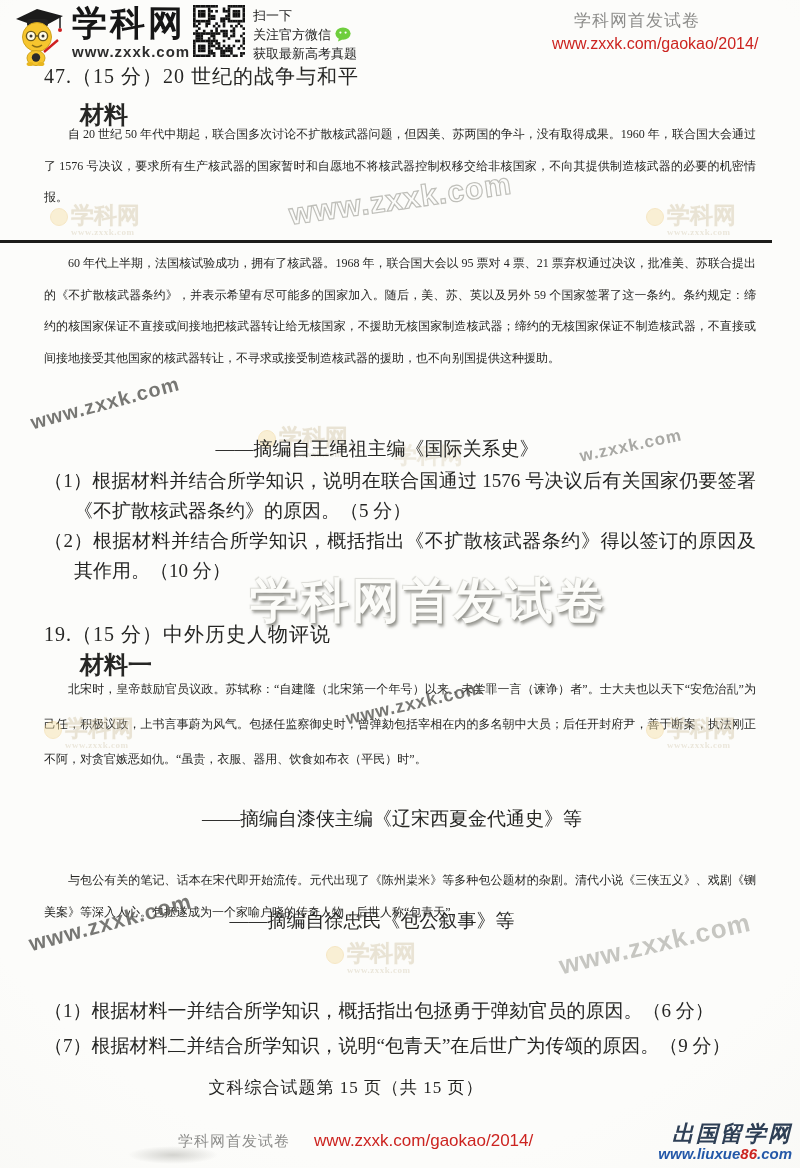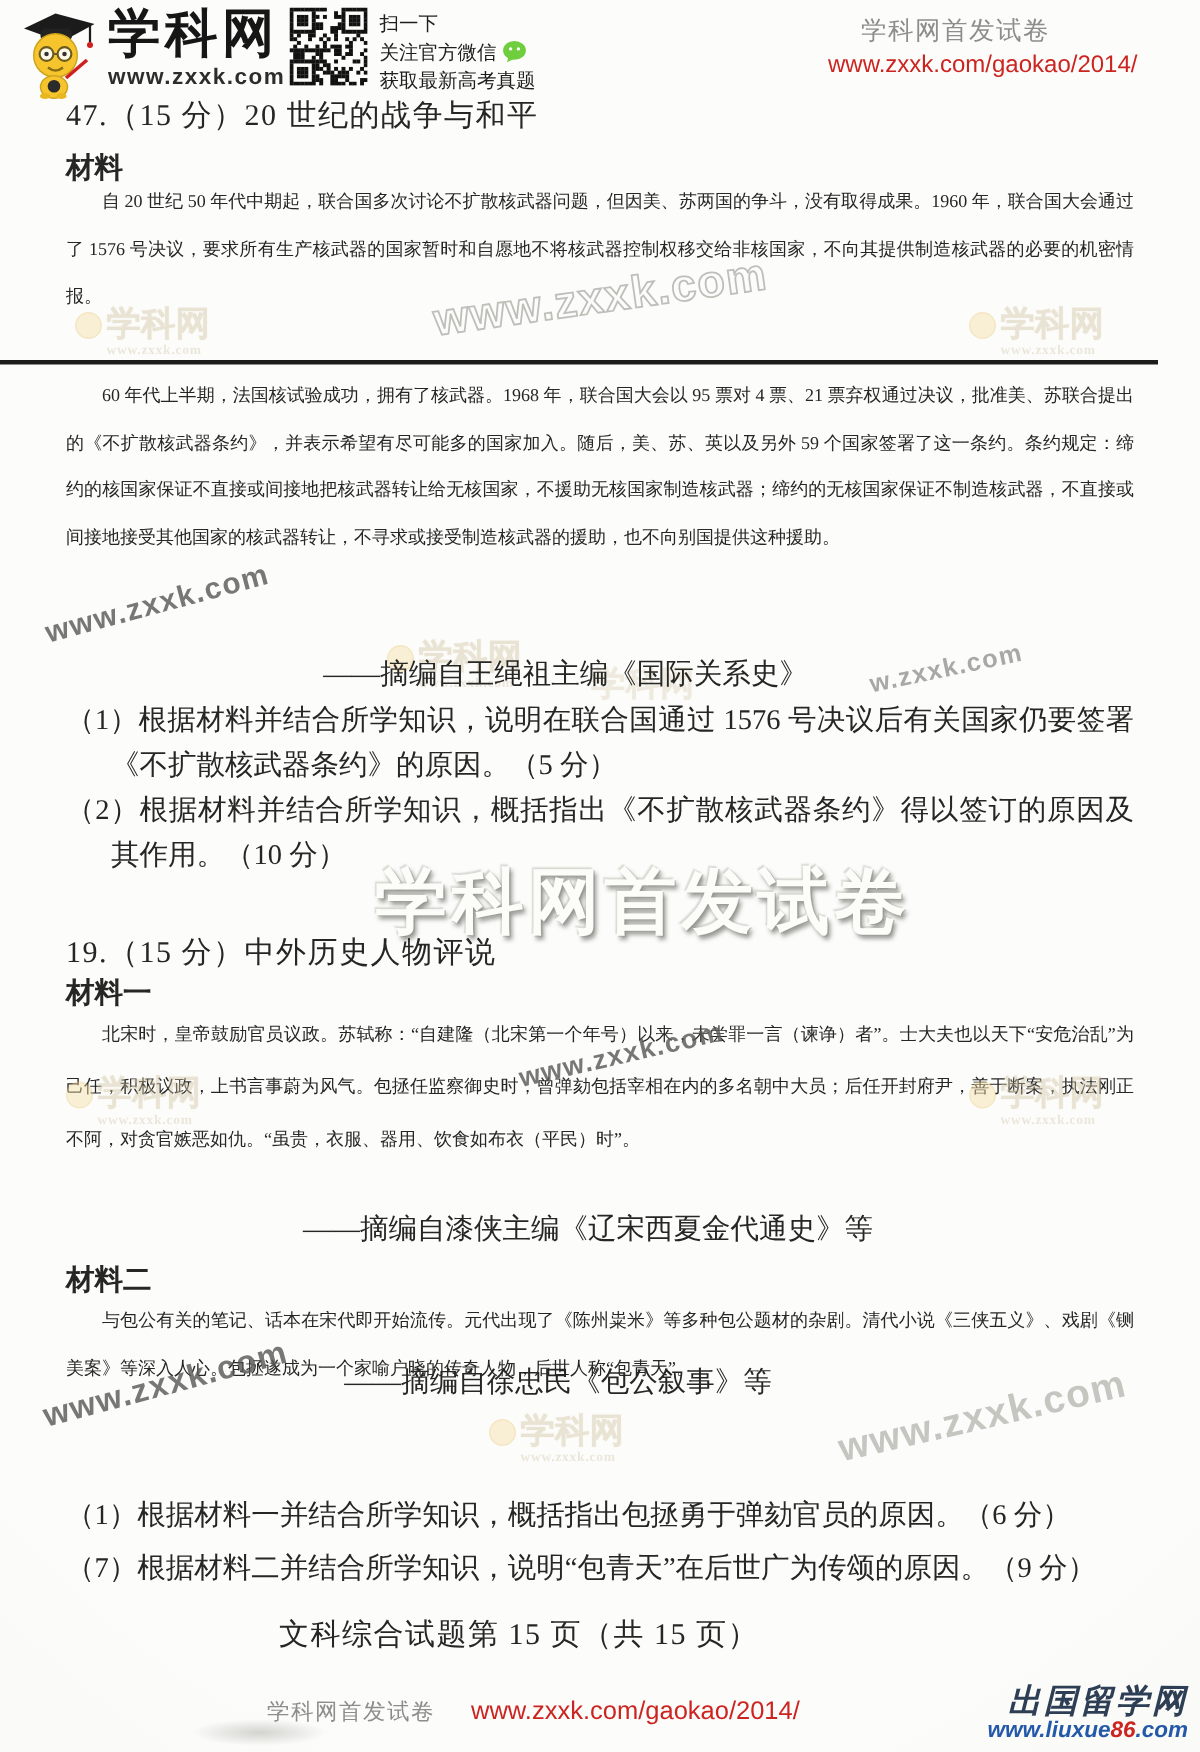--- a/index.html
+++ b/index.html
@@ -19,21 +19,21 @@
   .qr-cap{position:absolute;left:253px;top:6px;font-family:"Liberation Sans","DejaVu Sans",sans-serif;
           font-size:13px;line-height:19px;color:#1e1e1e;}
   .qr-cap .row{display:flex;align-items:center;gap:4px;}
   .hdr-right{position:absolute;left:552px;top:9px;width:230px;}
   .issue-label{font-size:17px;color:#8d8d8b;letter-spacing:1px;padding-left:22px;}
   .issue-url{font-family:"Liberation Sans","DejaVu Sans",sans-serif;font-size:16px;
              color:#cc2420;margin-top:3px;}
 
   
   .qhead{font-size:20px;letter-spacing:1px;}
-  .mat{font-family:"Liberation Sans","DejaVu Sans",sans-serif;font-weight:bold;font-size:19px;}
+  .mat{font-family:"Liberation Sans","DejaVu Sans",sans-serif;font-weight:bold;font-size:24px;margin-left:36px;}
   .para{font-size:12px;line-height:31.5px;text-align:justify;text-indent:2em;}
   .para48{line-height:33px;}
   .attr{font-size:19px;text-align:center;}
   .qitem{font-size:19px;line-height:30px;padding-left:30px;text-indent:-30px;text-align:justify;}
   .divider{position:absolute;left:0;top:240px;width:772px;height:2.5px;background:#1c1c1a;}
 
   
   .wm-url{position:absolute;font-family:"Liberation Sans","DejaVu Sans",sans-serif;font-weight:bold;
           color:#575753;letter-spacing:1px;transform-origin:left top;opacity:.8;white-space:nowrap;}
   .wm-url.light{color:#bdbdb8;opacity:.85;}
@@ -42,21 +42,21 @@
   .wm-logo .face{width:16px;height:16px;border-radius:50%;background:#f5dfa2;border:1px solid #ecc87a;
                  margin-top:5px;flex:0 0 auto;}
   .wm-logo .t{font-family:"Liberation Sans","DejaVu Sans",sans-serif;font-weight:bold;font-size:23px;
               color:#cfc2a2;text-shadow:0 0 1px #ddd2b8;line-height:24px;}
   .wm-logo .u{display:block;font-size:9px;color:#d3c9b0;letter-spacing:.5px;font-weight:bold;}
   .wm-big{position:absolute;left:250px;top:569px;font-family:"Liberation Sans","DejaVu Sans",sans-serif;
           font-weight:bold;font-size:48px;letter-spacing:3px;color:#fcfcf9;white-space:nowrap;
           text-shadow:2px 3px 3px rgba(140,140,134,.85),-1px -1px 1px rgba(210,210,204,.8),1px 1px 0 #cfcfc9;}
 
   
-  .pagefoot{position:absolute;left:0;top:1076px;width:692px;text-align:center;font-size:20px;letter-spacing:1px;}
+  .pagefoot{position:absolute;left:0;top:1076px;width:692px;text-align:center;font-size:17px;letter-spacing:1px;}
   .foot-issue{position:absolute;left:178px;top:1131px;display:flex;align-items:baseline;gap:24px;}
   .fi-label{font-size:15px;color:#8d8d8b;letter-spacing:1px;}
   .fi-url{font-family:"Liberation Sans","DejaVu Sans",sans-serif;font-size:17px;color:#cc2420;}
   .liuxue{position:absolute;left:592px;top:1122px;width:200px;text-align:right;font-style:italic;}
   .lx-brand{font-size:22px;font-weight:bold;color:#2e3f55;letter-spacing:2px;line-height:24px;}
   .lx-url{font-family:"Liberation Sans","DejaVu Sans",sans-serif;font-weight:bold;font-size:15px;
           color:#2458a8;line-height:16px;}
   .lx-url .red{color:#cc2420;}
 
   .blob{position:absolute;pointer-events:none;}
@@ -385,21 +385,20 @@
     <span class="u">www.zxxk.com</span></span>
   </div>
   <div class="wm-url" style="left:344px;top:709px;font-size:18px;transform:rotate(-13deg)">www.zxxk.com</div>
   <div class="wm-logo" style="left:646px;top:716px">
     <span class="face"></span>
     <span><span class="t">学科网</span>
     <span class="u">www.zxxk.com</span></span>
   </div>
 
   <div class="attr abs" style="top:806px;padding-right:16px">——摘编自漆侠主编《辽宋西夏金代通史》等</div>
-  <div class="mat abs" style="top:840px">材料二</div>
   <div class="para para48 abs" style="top:864px;line-height:32px">与包公有关的笔记、话本在宋代即开始流传。元代出现了《陈州粜米》等多种包公题材的杂剧。清代小说《三侠五义》、戏剧《铡美案》等深入人心。包拯遂成为一个家喻户晓的传奇人物，后世人称“包青天”。</div>
 
   <div class="wm-url" style="left:26px;top:932px;font-size:22px;transform:rotate(-15deg)">www.zxxk.com</div>
   <div class="wm-logo" style="left:326px;top:941px">
     <span class="face"></span>
     <span><span class="t">学科网</span>
     <span class="u">www.zxxk.com</span></span>
   </div>
   <div class="wm-url light" style="left:556px;top:951px;font-size:26px;transform:rotate(-13deg)">www.zxxk.com</div>
 

